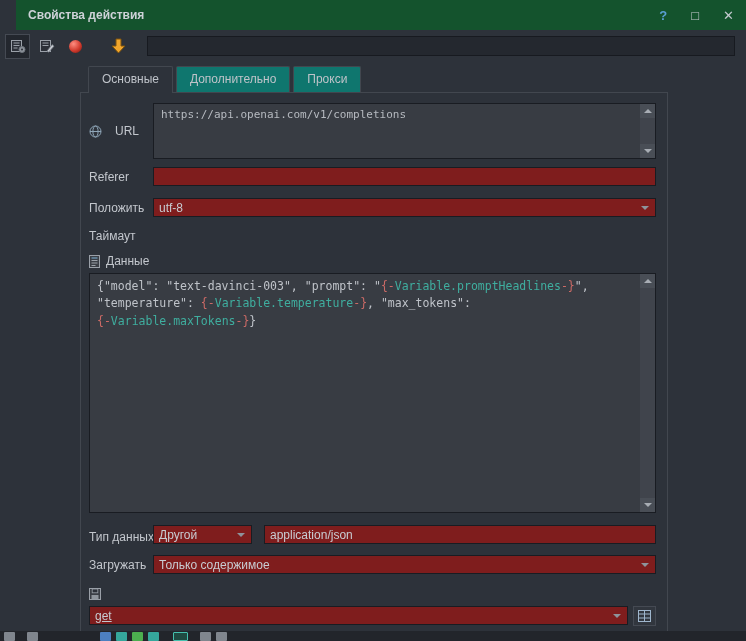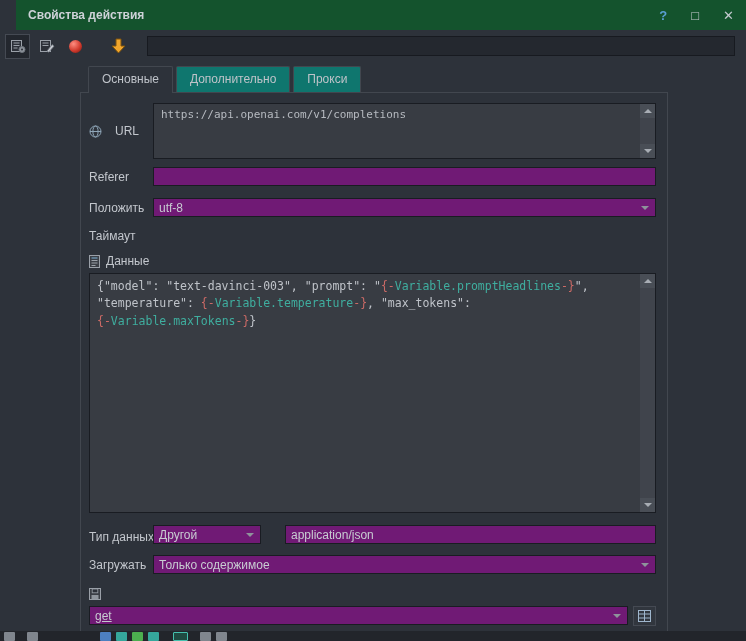--- a/index.html
+++ b/index.html
@@ -36,21 +36,21 @@
          margin-right: 3px; color: #bfc3c9; border-radius: 2px 2px 0 0; position: relative; }
   .tab.active { background: #2d323a; }
   .tab.active::after { content: ""; position: absolute; left: 0; right: 0; bottom: -1px; height: 2px; background: #2d323a; }
 
   
   .panel { position: relative; margin-left: 80px; width: 588px; height: 540px;
            border: 1px solid #42474f; padding: 10px 11px 2px 8px; }
   .frow { display: flex; align-items: center; margin-bottom: 12px; }
   .frow .lbl { width: 64px; flex: none; color: #c3c7cd; white-space: nowrap; display: flex; align-items: center; gap: 13px; }
   .lblrow { display: flex; align-items: center; gap: 6px; margin-bottom: 4px; height: 16px; color: #c3c7cd; }
-  input.field, .field { flex: 1; height: 19px; background: #701a75; border: 1px solid #191c22;
+  input.field, .field { flex: 1; height: 19px; background: #7f1d1d; border: 1px solid #191c22;
                         color: #c8ccd2; font-size: 12px; padding: 0 5px; outline: none; min-width: 0;
                         display: flex; align-items: center; }
   input.field { display: inline-block; }
   .combo { position: relative; padding-right: 18px; }
   .combo::after { content: ""; position: absolute; right: 6px; top: 50%; margin-top: -2px;
                   border-left: 4px solid transparent; border-right: 4px solid transparent;
                   border-top: 4px solid #8e939b; }
   .combo span { white-space: nowrap; overflow: hidden; }
 
   
@@ -66,21 +66,21 @@
   .tri-up { width: 0; height: 0; border-left: 4px solid transparent; border-right: 4px solid transparent;
             border-bottom: 4px solid #a8adb4; }
   .tri-down { width: 0; height: 0; border-left: 4px solid transparent; border-right: 4px solid transparent;
               border-top: 4px solid #a8adb4; }
 
   
   .data-area { position: relative; height: 240px; background: #383c43; border: 1px solid #191c22;
                padding: 4px 21px 4px 7px; margin-bottom: 12px; overflow: hidden; }
   .code-line { font-family: "DejaVu Sans Mono", monospace; font-size: 11.5px; line-height: 1.5; white-space: pre-wrap; }
 
-  .type-combo { width: 108px; flex: none; margin-right: 24px; }
+  .type-combo { width: 99px; flex: none; margin-right: 12px; }
   .row-type { margin-bottom: 11px; align-items: flex-end; }
   .row-timeout { margin-bottom: 10px; }
   .row-url { margin-bottom: 8px; }
 
   .getrow { display: flex; align-items: flex-start; text-decoration: underline; }
   .icon-btn { width: 23px; height: 20px; flex: none; margin-left: 5px; background: #31363e;
               border: 1px solid #454a53; display: flex; align-items: center; justify-content: center; padding: 0; }
 
   
   .bottom-strip { position: absolute; left: 0; right: 0; bottom: 0; height: 10px; background: #22252b;

